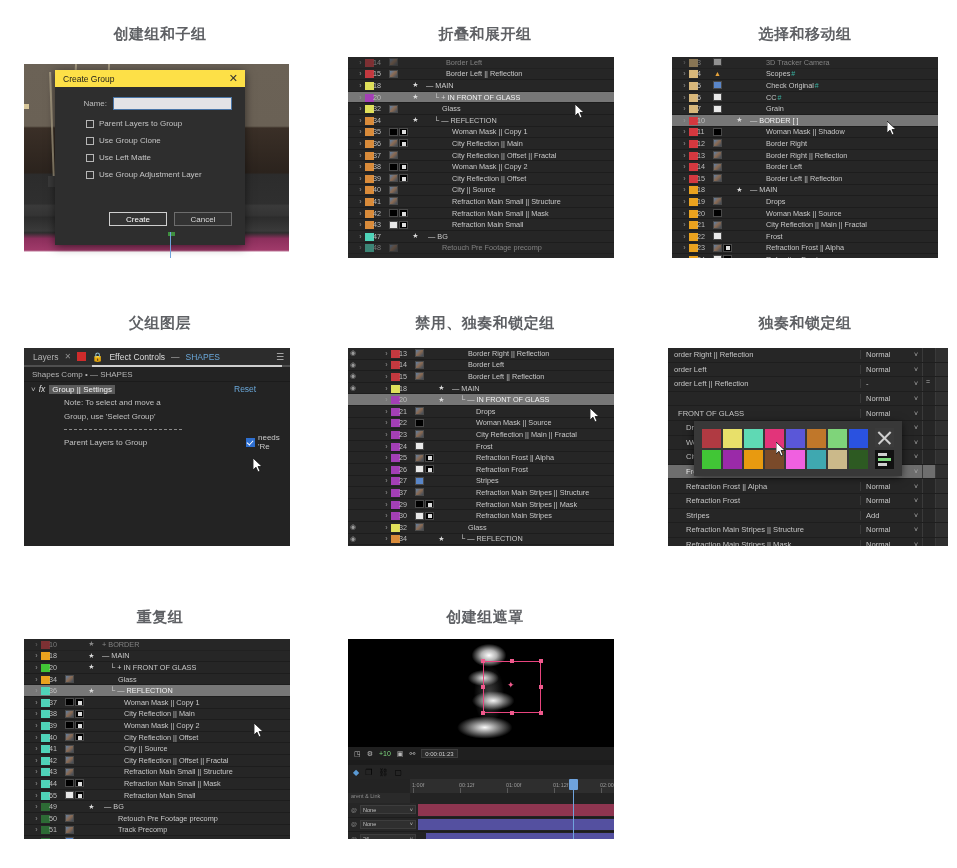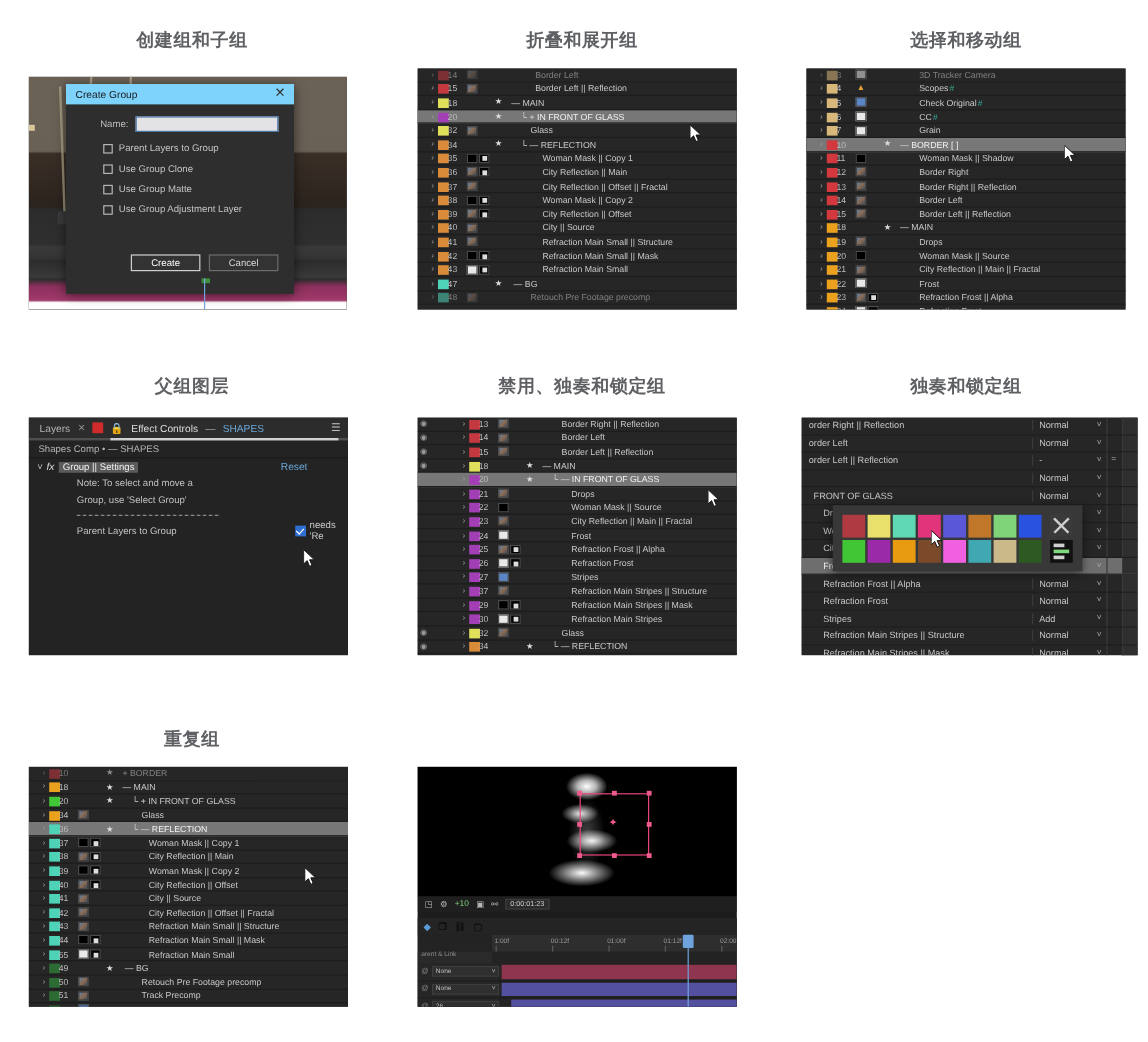--- a/index.html
+++ b/index.html
@@ -71,21 +71,21 @@
       linear-gradient(to bottom, #6b6256 0%, #6a6155 32%, #3a2f27 33%, #2b231d 56%,
                       #2c2c2c 57%, #2f2f2f 72%, #3a3a3a 73%, #343434 78%,
                       #2c2c2c 79%, #3a3a3a 86%, #2e2e2e 87%, #8c2f5c 90%, #a03a6a 96%, #ffffff 97%);
   }
   .f-line { position:absolute; background:#b9ad92; opacity:.75; }
   .dialog {
     position:absolute; background:#2e2e2e; color:#cfcfcf;
     box-shadow: 0 2px 9px rgba(0,0,0,.55);
   }
   .dlg-title {
-    height:17px; background:#7dd3fc; color:#1c1c1c;
+    height:17px; background:#fde047; color:#1c1c1c;
     display:flex; align-items:center; justify-content:space-between;
     padding:0 7px 0 8px; font-size:8.5px;
   }
   .dlg-close { font-size:11px; color:#333; line-height:1; cursor:default; }
   .dlg-body { padding:10px 0 0 0; }
   .dlg-namerow { display:flex; align-items:center; padding:0 13px 0 0; margin-bottom:9px; }
   .dlg-namelbl { width:52px; text-align:right; font-size:8px; color:#bdbdbd; margin-right:6px; }
   .dlg-input { flex:1; height:13px; background:#e3e3e6; border:1px solid #4a76a8; }
   .chkrow { display:flex; align-items:center; margin:0 0 8px 31px; font-size:8px; color:#c4c4c4; }
   .chkbox { width:8px; height:8px; border:1px solid #b6b6b6; background:#2e2e2e; margin-right:5px; flex:none; }
@@ -207,21 +207,21 @@
         <div class="chkrow">
           <span class="chkbox"></span>
           <span>Parent Layers to Group</span>
         </div>
         <div class="chkrow">
           <span class="chkbox"></span>
           <span>Use Group Clone</span>
         </div>
         <div class="chkrow">
           <span class="chkbox"></span>
-          <span>Use Group Matte</span>
+          <span>Use Left Matte</span>
         </div>
         <div class="chkrow">
           <span class="chkbox"></span>
           <span>Use Group Adjustment Layer</span>
         </div>
         <div class="dlg-btns">
           <span class="dlg-btn primary">Create</span>
           <span class="dlg-btn">Cancel</span>
         </div>
       </div>
@@ -1330,20 +1330,23 @@
           <span class="lname" style="padding-left:22px">Footage</span>
         </div>
       </div>
     <div class="cursor" style="left:230px;top:84px;">
       <svg width="11" height="15" viewBox="0 0 11 15">
           <path d="M0 0 L0 12 L3 9.2 L5 14 L7 13 L5 8.5 L9 8.5 Z" fill="#fff" stroke="#111" stroke-width=".8"></path>
         </svg>
     </div>
   </div>
 
+  <div class="cell" style="left:340px;top:607px;width:290px;">
+    <div class="cell-title">创建组遮罩</div>
+  </div>
   <div class="shot" style="position:absolute;left:348px;top:639px;width:266px;height:200px;background:#1c1c1c;">
     <div class="viewer">
       <div class="smoke"></div>
       <div class="sel-box" style="left:135px;top:22px;width:58px;height:52px;"></div>
       <div class="sel-h" style="left:133px;top:20px;"></div>
       <div class="sel-h" style="left:162px;top:20px;"></div>
       <div class="sel-h" style="left:191px;top:20px;"></div>
       <div class="sel-h" style="left:133px;top:46px;"></div>
       <div class="sel-h" style="left:191px;top:46px;"></div>
       <div class="sel-h" style="left:133px;top:72px;"></div>

